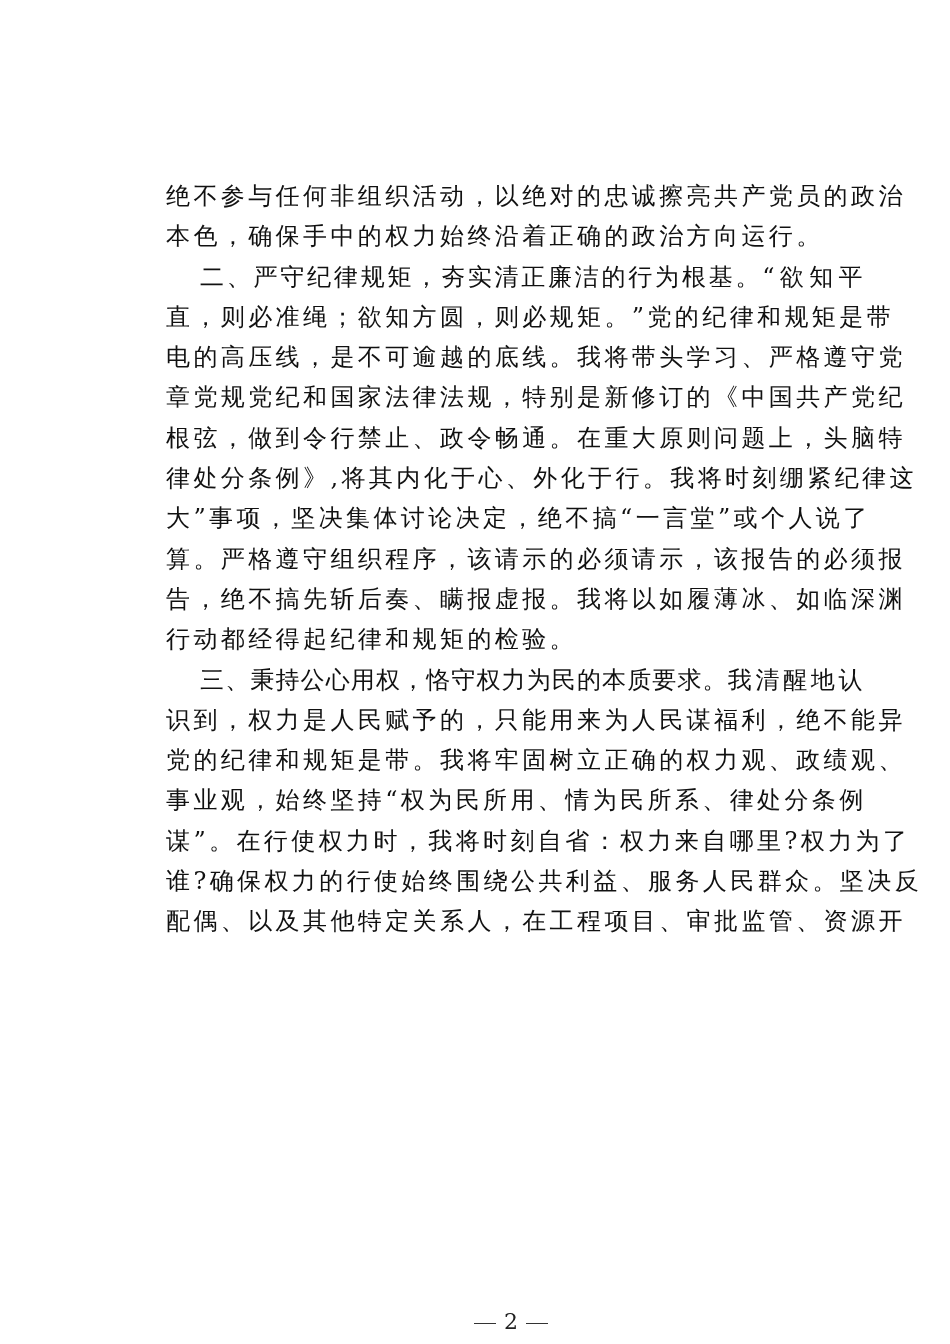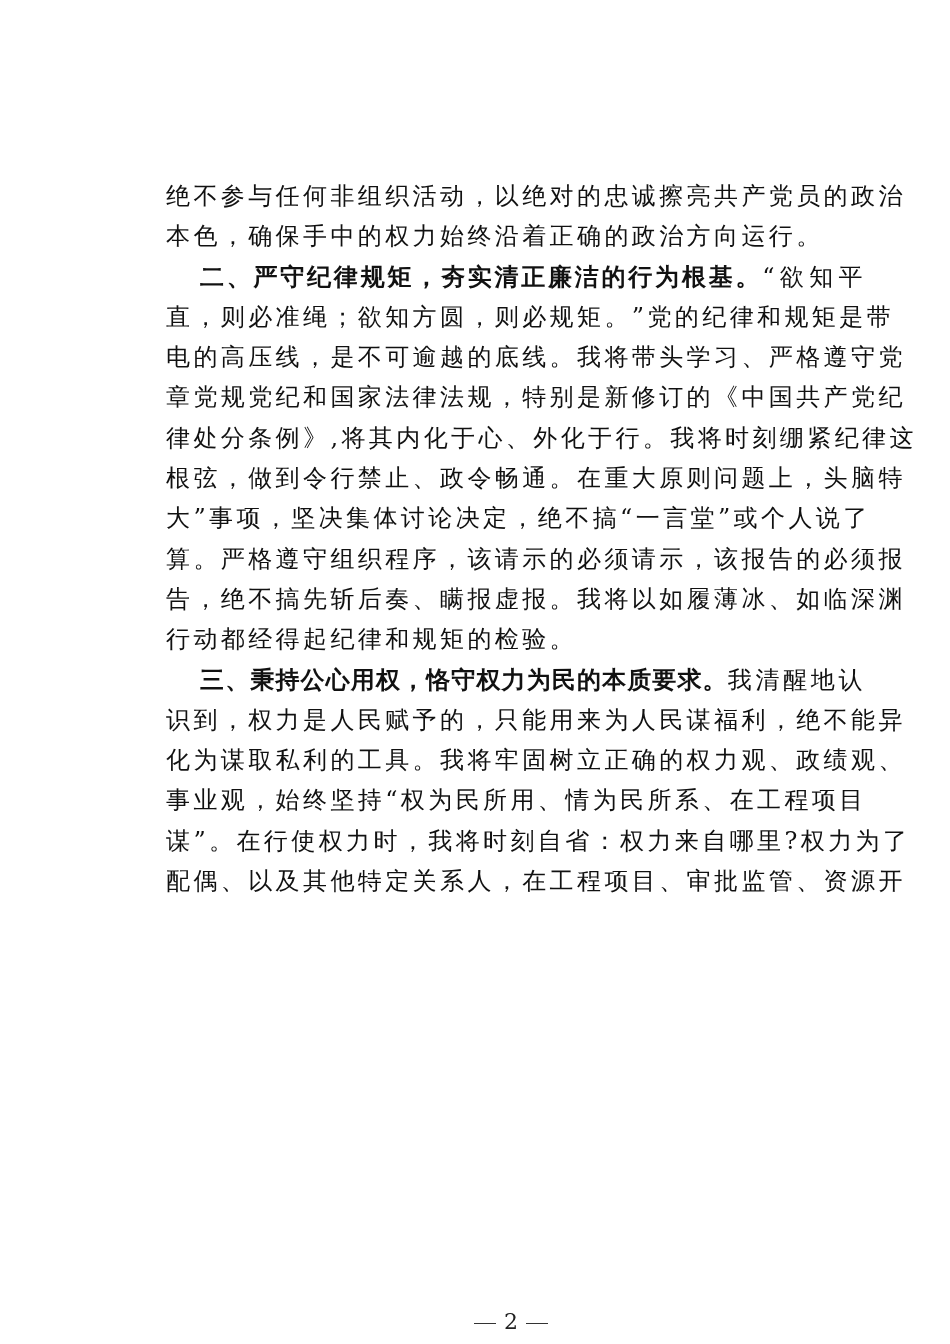--- a/index.html
+++ b/index.html
@@ -39,21 +39,21 @@
       text-align-last: justify;
     }
     .line.last {
       text-align-last: left;
     }
     .line.indent {
       padding-left: 34px;
     }
     .heading {
       font-family: "DejaVu Sans", "Liberation Sans", sans-serif;
-      font-weight: bold;
+      font-weight: normal;
       letter-spacing: 0.8px;
     }
     .footer {
       position: absolute;
       left: 0;
       width: 950px;
       top: 1306px;
       text-align: center;
       font-size: 22px;
       line-height: 32px;
@@ -73,30 +73,31 @@
 <body>
 
 <div class="page">
   <div class="body-text">
     <div class="line">绝不参与任何非组织活动，以绝对的忠诚擦亮共产党员的政治</div>
     <div class="line last">本色，确保手中的权力始终沿着正确的政治方向运行。</div>
     <div class="line indent"><span class="heading">二、严守纪律规矩，夯实清正廉洁的行为根基。</span><span>“欲知平</span></div>
     <div class="line">直，则必准绳；欲知方圆，则必规矩。”党的纪律和规矩是带</div>
     <div class="line">电的高压线，是不可逾越的底线。我将带头学习、严格遵守党</div>
     <div class="line">章党规党纪和国家法律法规，特别是新修订的《中国共产党纪</div>
+    <div class="line">根弦，做到令行禁止、政令畅通。在重大原则问题上，头脑特</div>
     <div class="line">律处分条例》,将其内化于心、外化于行。我将时刻绷紧纪律这</div>
-    <div class="line">根弦，做到令行禁止、政令畅通。在重大原则问题上，头脑特</div>
     <div class="line">大”事项，坚决集体讨论决定，绝不搞“一言堂”或个人说了</div>
     <div class="line">算。严格遵守组织程序，该请示的必须请示，该报告的必须报</div>
     <div class="line">告，绝不搞先斩后奏、瞒报虚报。我将以如履薄冰、如临深渊</div>
     <div class="line last">行动都经得起纪律和规矩的检验。</div>
     <div class="line indent"><span class="heading">三、秉持公心用权，恪守权力为民的本质要求。</span><span>我清醒地认</span></div>
     <div class="line">识到，权力是人民赋予的，只能用来为人民谋福利，绝不能异</div>
-    <div class="line">化为谋取私利的工具。我将牢固树立正确的权力观、政绩观、</div>
-    <div class="line last">事业观，始终坚持“权为民所用、情为民所系、在工程项目</div>
+    <div class="line">党的纪律和规矩是带。我将牢固树立正确的权力观、政绩观、</div>
+    <div class="line last">事业观，始终坚持“权为民所用、情为民所系、律处分条例</div>
     <div class="line">谋”。在行使权力时，我将时刻自省：权力来自哪里?权力为了</div>
+    <div class="line">谁?确保权力的行使始终围绕公共利益、服务人民群众。坚决反</div>
     <div class="line">配偶、以及其他特定关系人，在工程项目、审批监管、资源开</div>
   </div>
 
   <div class="footer">
     <span class="dash"></span><span>2</span><span class="dash"></span>
   </div>
 </div>
 
 </body></html>

